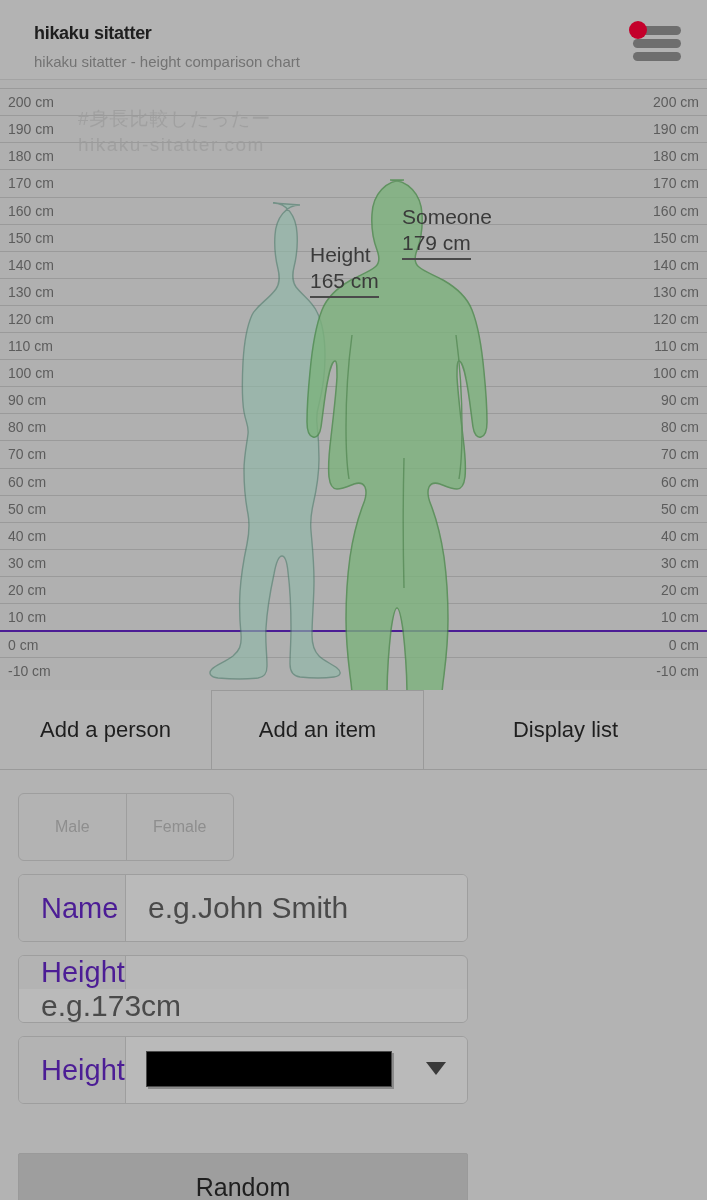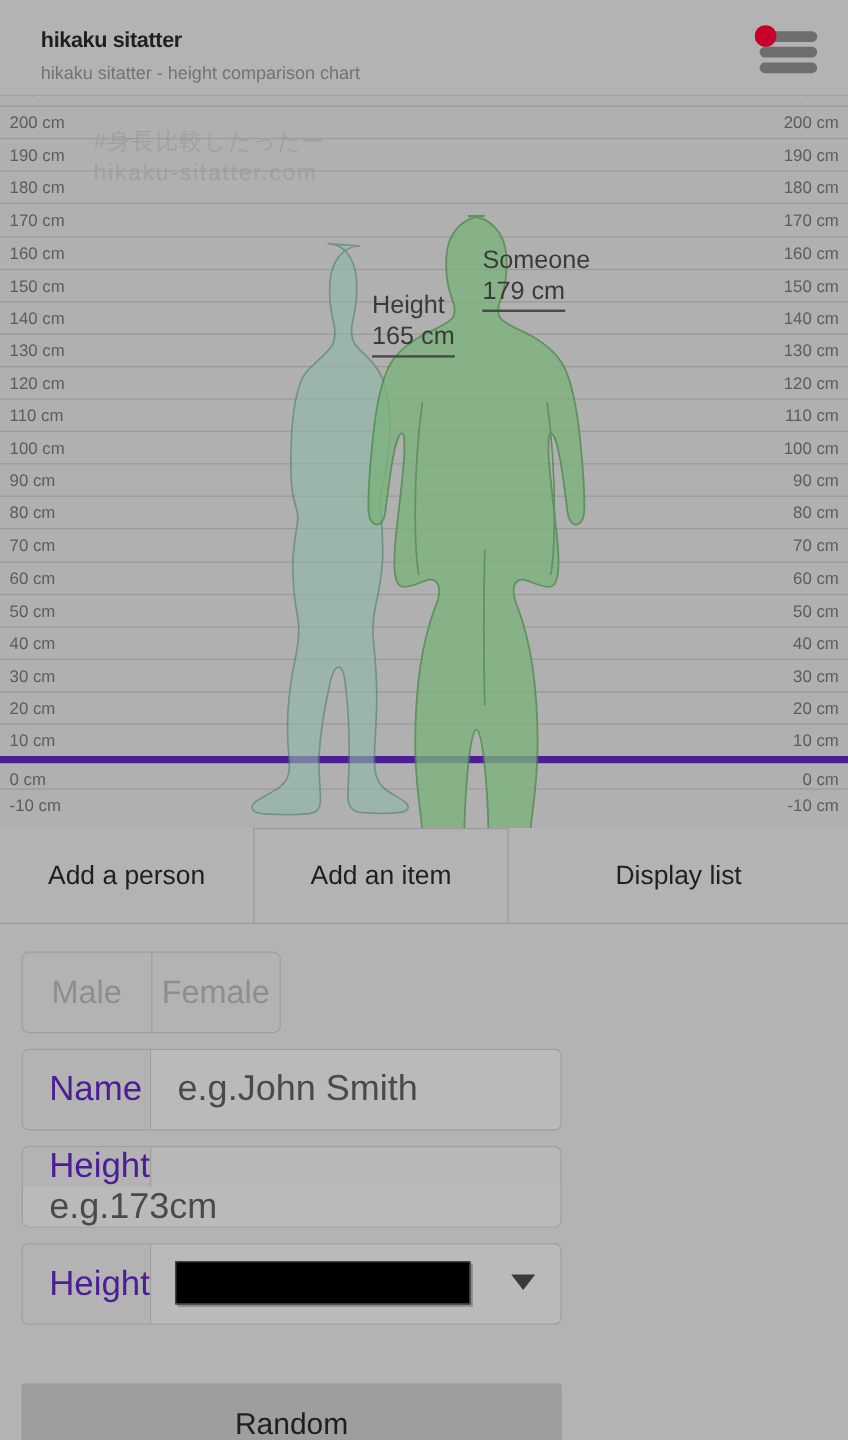--- a/index.html
+++ b/index.html
@@ -77,21 +77,21 @@
     background: #b0b0b0;
     overflow: hidden;
   }
   .gridrow {
     position: absolute;
     left: 0;
     width: 707px;
     height: 27px;
     border-top: 1px solid #9a9a9a;
   }
-  .gridrow.zero { border-top: 6px solid #4c1d95; }
+  .gridrow.zero { border-top: 2px solid #4c1d95; }
   .tick-label {
     position: absolute;
     top: 5px;
     font-size: 14px;
     color: #5c5c5c;
     line-height: 16px;
     white-space: nowrap;
   }
   .tick-label.left  { left: 8px; }
   .tick-label.right { right: 8px; }
@@ -212,21 +212,21 @@
     border-radius: 6px;
     display: flex;
     overflow: hidden;
     background: #b3b3b3;
   }
   .gender-btn {
     flex: 1;
     display: flex;
     align-items: center;
     justify-content: center;
-    font-size: 27px;
+    font-size: 16px;
     color: #8e8e8e;
     cursor: pointer;
   }
   .gender-btn.male { border-right: 1px solid #9e9e9e; }
 
   #name-row   { top: 104px; width: 450px; }
   #height-row { top: 185px; width: 450px; flex-direction: column; }
   #colour-row { top: 266px; width: 450px; }
 
   #colour-row .field-value {

